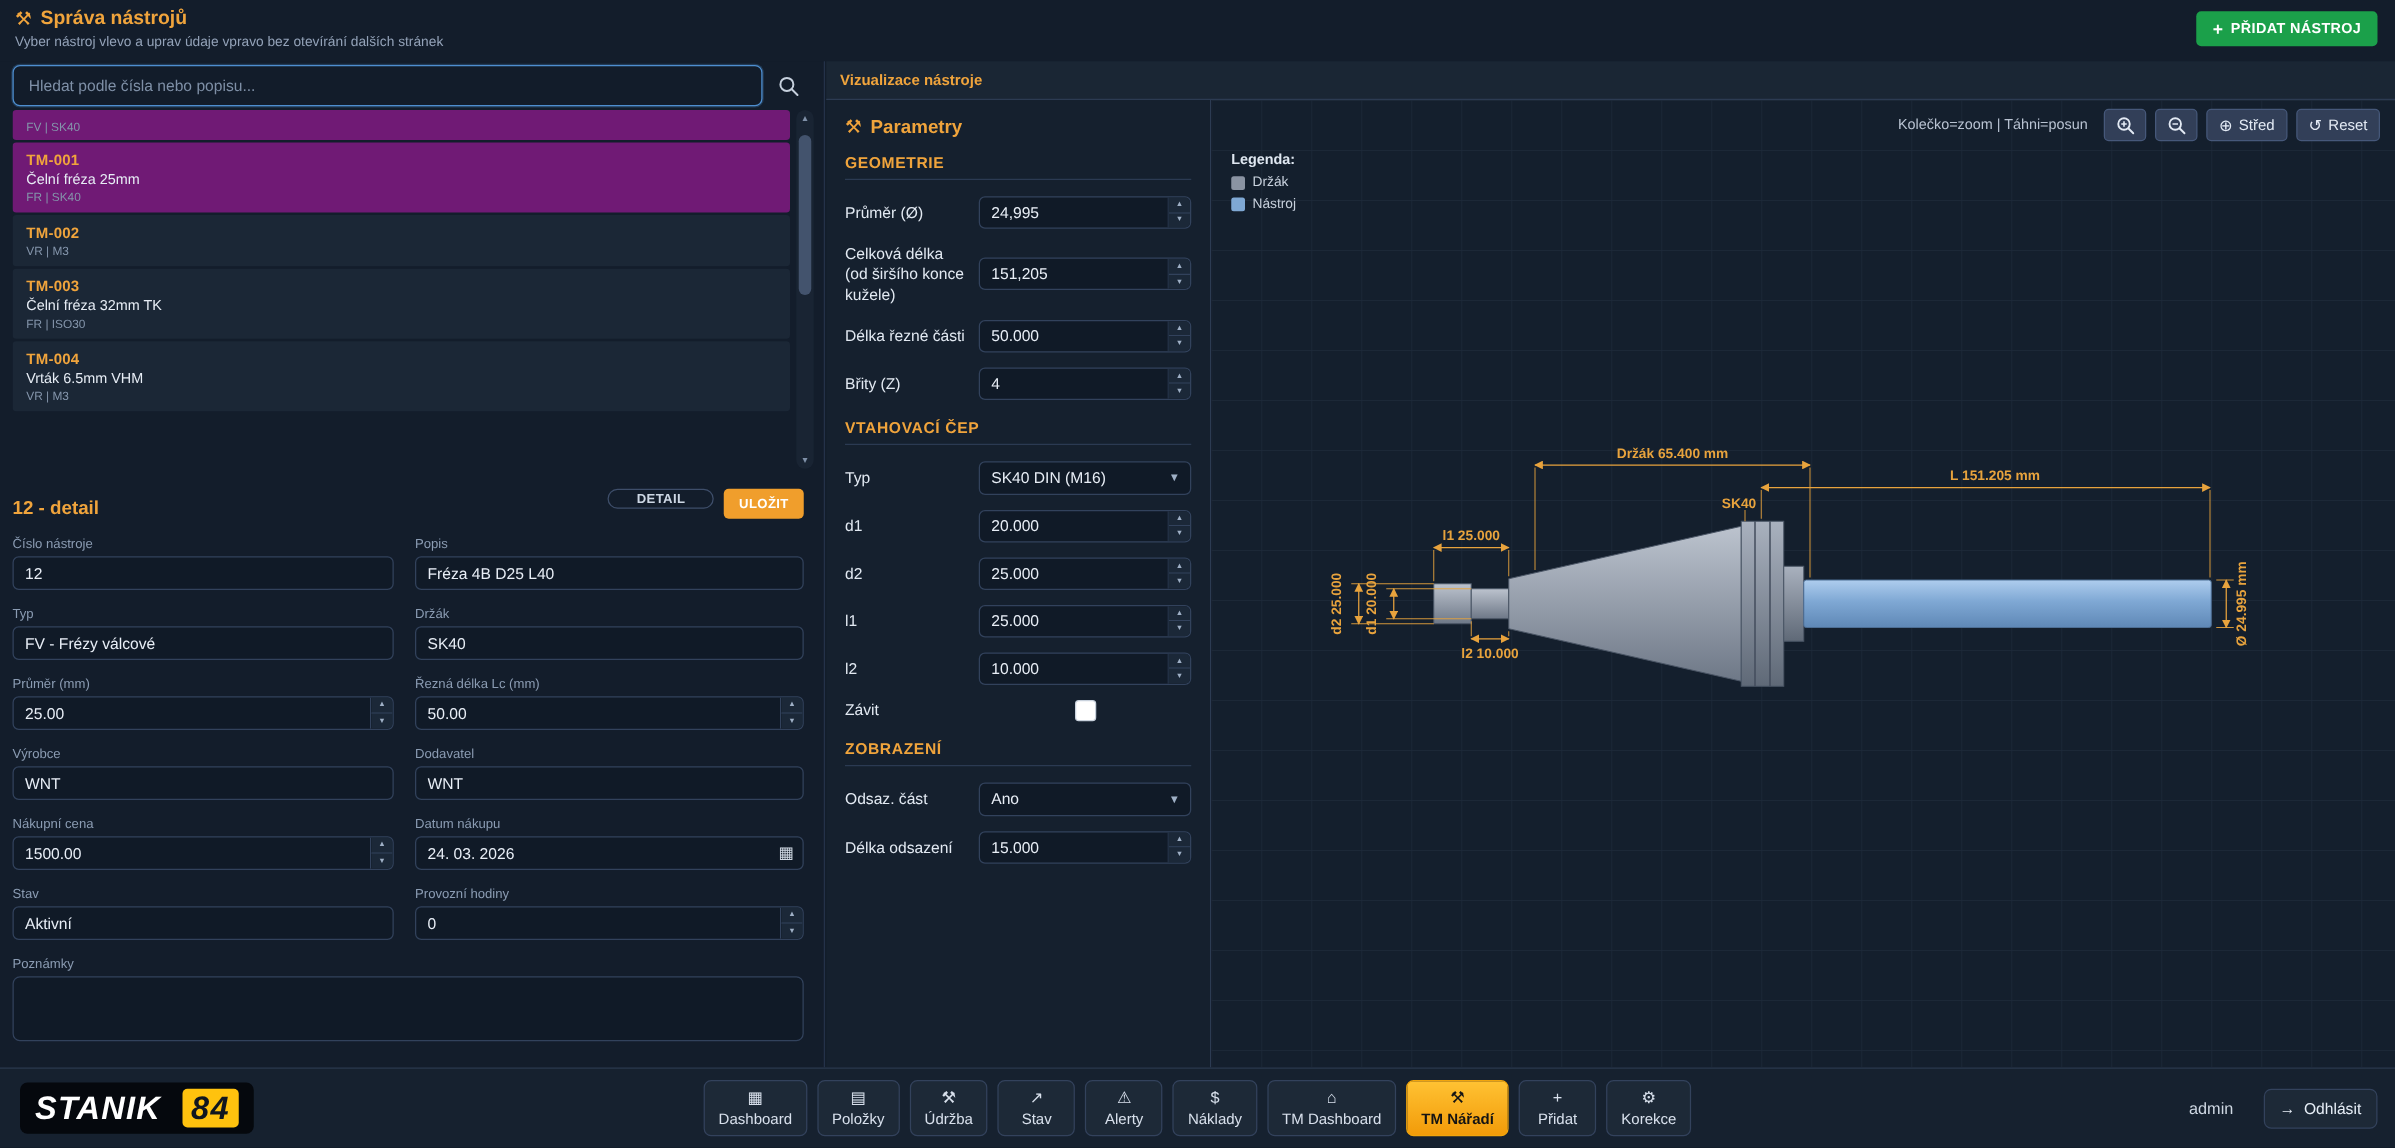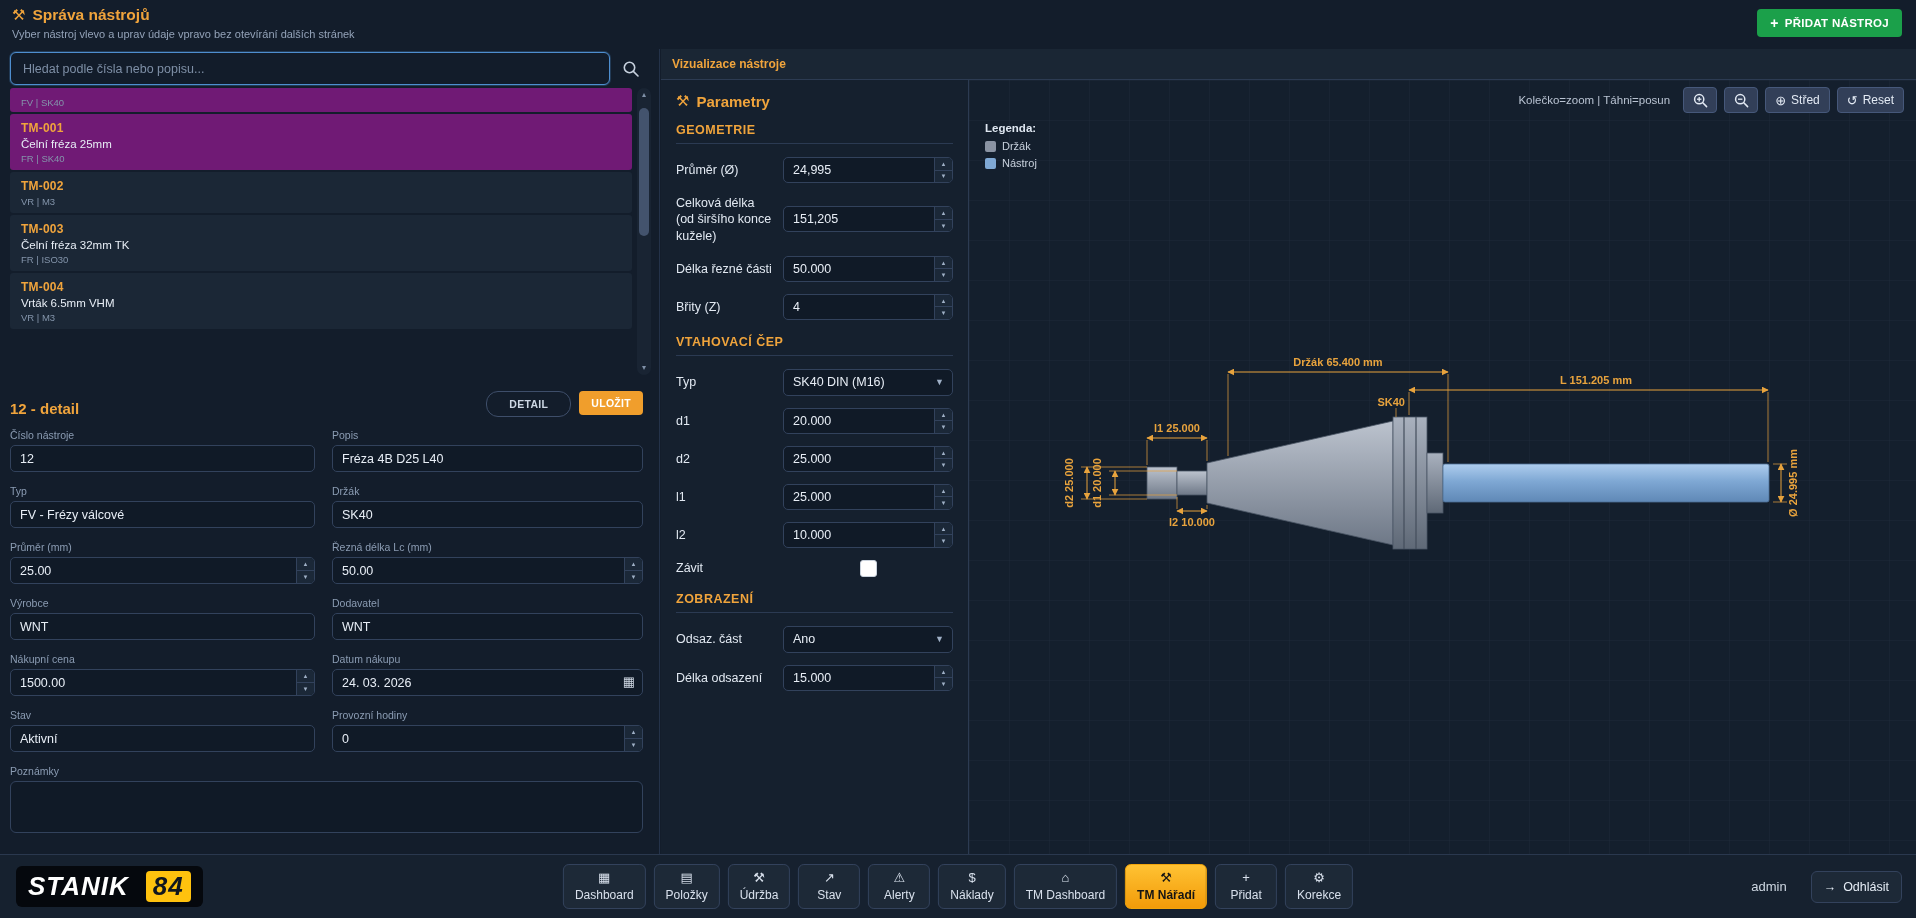--- a/index.html
+++ b/index.html
@@ -30,21 +30,21 @@
   .item.partial .meta{margin-top:0}
 
   .scrollbar{position:absolute;left:637px;top:39px;width:14px;height:287px;background:#192433;border-radius:7px;display:flex;flex-direction:column;align-items:center;cursor:pointer}
   .scrollbar .arr{color:#7f90a8;font-size:8px;line-height:14px;height:14px}
   .scrollbar .thumb{width:10px;height:128px;background:#43536d;border-radius:5px;margin-top:6px}
   .scrollbar .arr.down{position:absolute;bottom:0}
 
   .detail-head{position:absolute;left:10px;top:342px;width:633px;display:flex;align-items:flex-end}
   .detail-title{color:#f0a43c;font-size:15px;font-weight:bold}
   .detail-head .btns{margin-left:auto;display:flex;gap:8px}
-  .btn-detail{height:26px;padding:0 22px;background:transparent;border:1px solid #3e4e6a;border-radius:12px;color:#cdd7e4;font-size:10.5px;font-weight:bold;cursor:pointer;letter-spacing:.3px}
+  .btn-detail{height:16px;padding:0 22px;background:transparent;border:1px solid #3e4e6a;border-radius:12px;color:#cdd7e4;font-size:10.5px;font-weight:bold;cursor:pointer;letter-spacing:.3px}
   .btn-save{height:24px;padding:0 12px;background:#f09e2c;border:none;border-radius:4px;color:#fff;font-size:10.5px;font-weight:bold;cursor:pointer;letter-spacing:.3px}
 
   .form{position:absolute;left:10px;top:380px;width:633px;display:grid;grid-template-columns:305px 311px;column-gap:17px;row-gap:13px}
   .field label{display:block;font-size:10.5px;color:#8b9cb3;margin-bottom:4px}
   .tin{width:100%;height:27px;background:#101a27;border:1px solid #32425c;border-radius:5px;color:#e8eef6;font-size:12.5px;padding:0 9px;outline:none;font-family:inherit}
   .num{position:relative}
   .num .tin{padding-right:24px}
   .spin{position:absolute;right:1px;top:1px;bottom:1px;width:18px;display:flex;flex-direction:column;border-left:1px solid #32425c;border-radius:0 4px 4px 0;overflow:hidden}
   .spin span{flex:1;display:flex;align-items:center;justify-content:center;font-size:6px;color:#9fb0c6;background:#1b2838;cursor:pointer}
   .spin span:first-child{border-bottom:1px solid #32425c}

